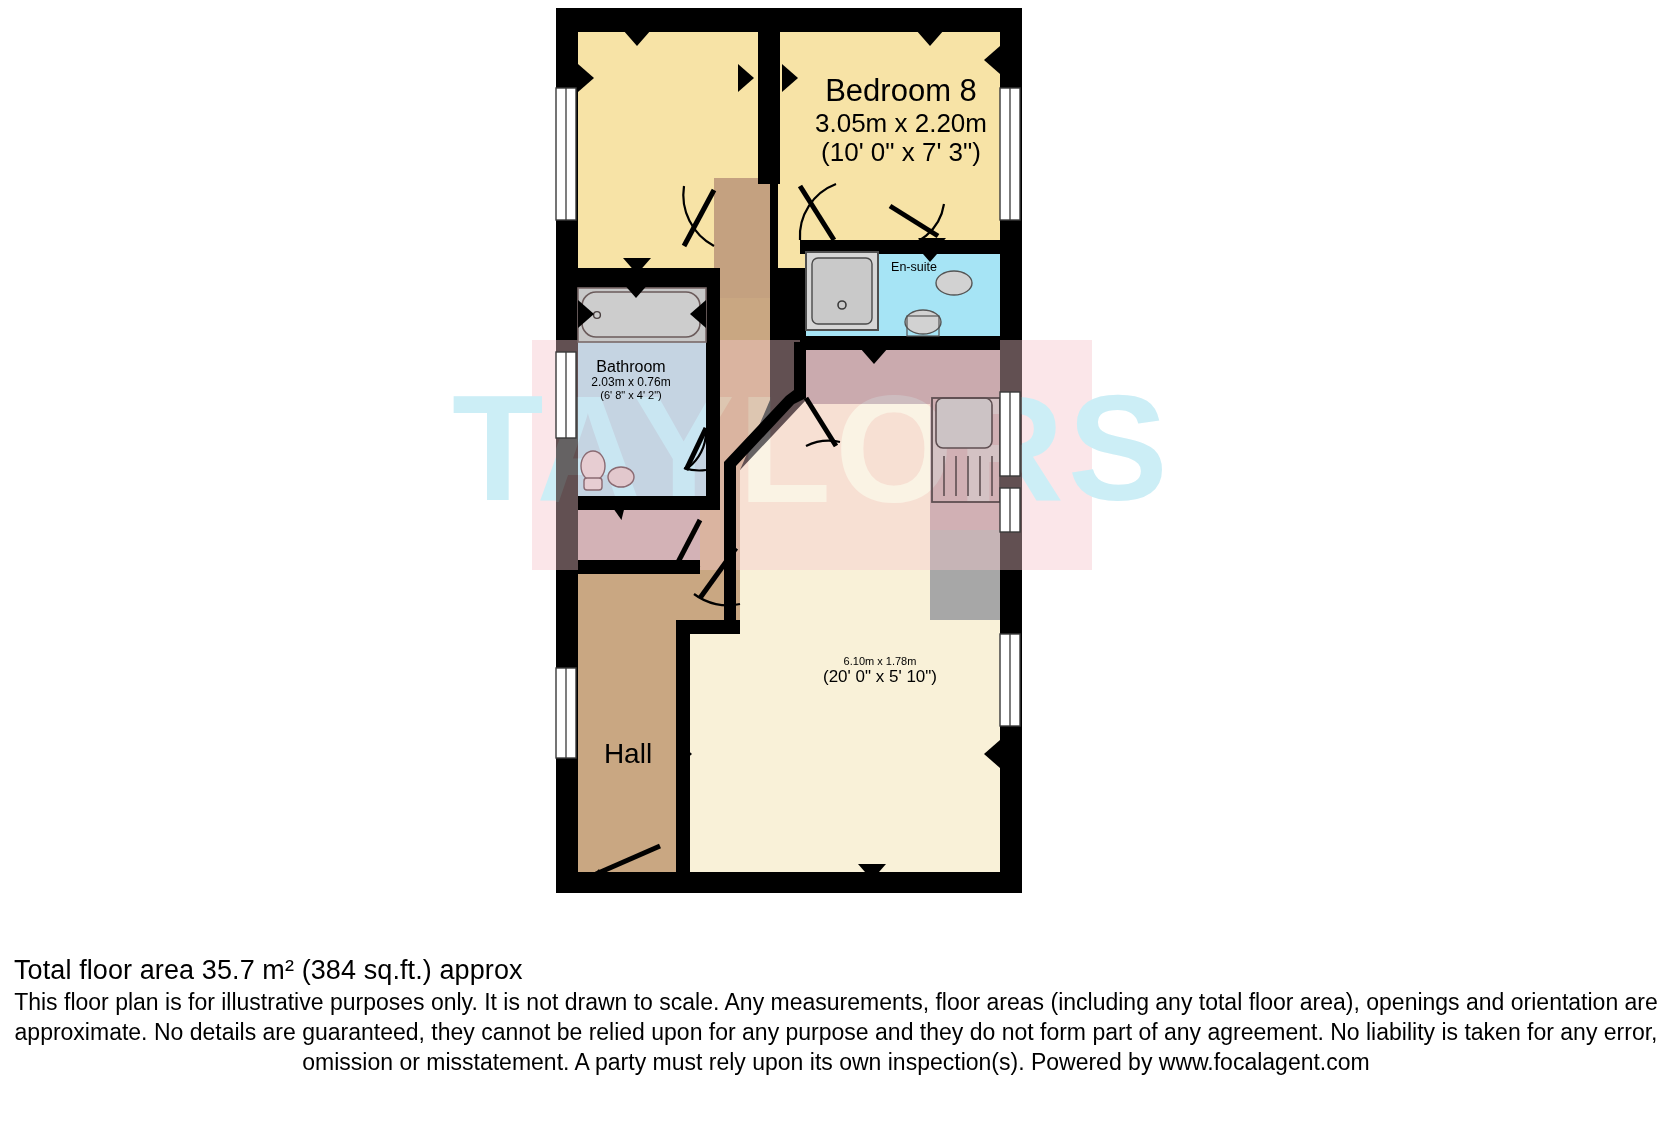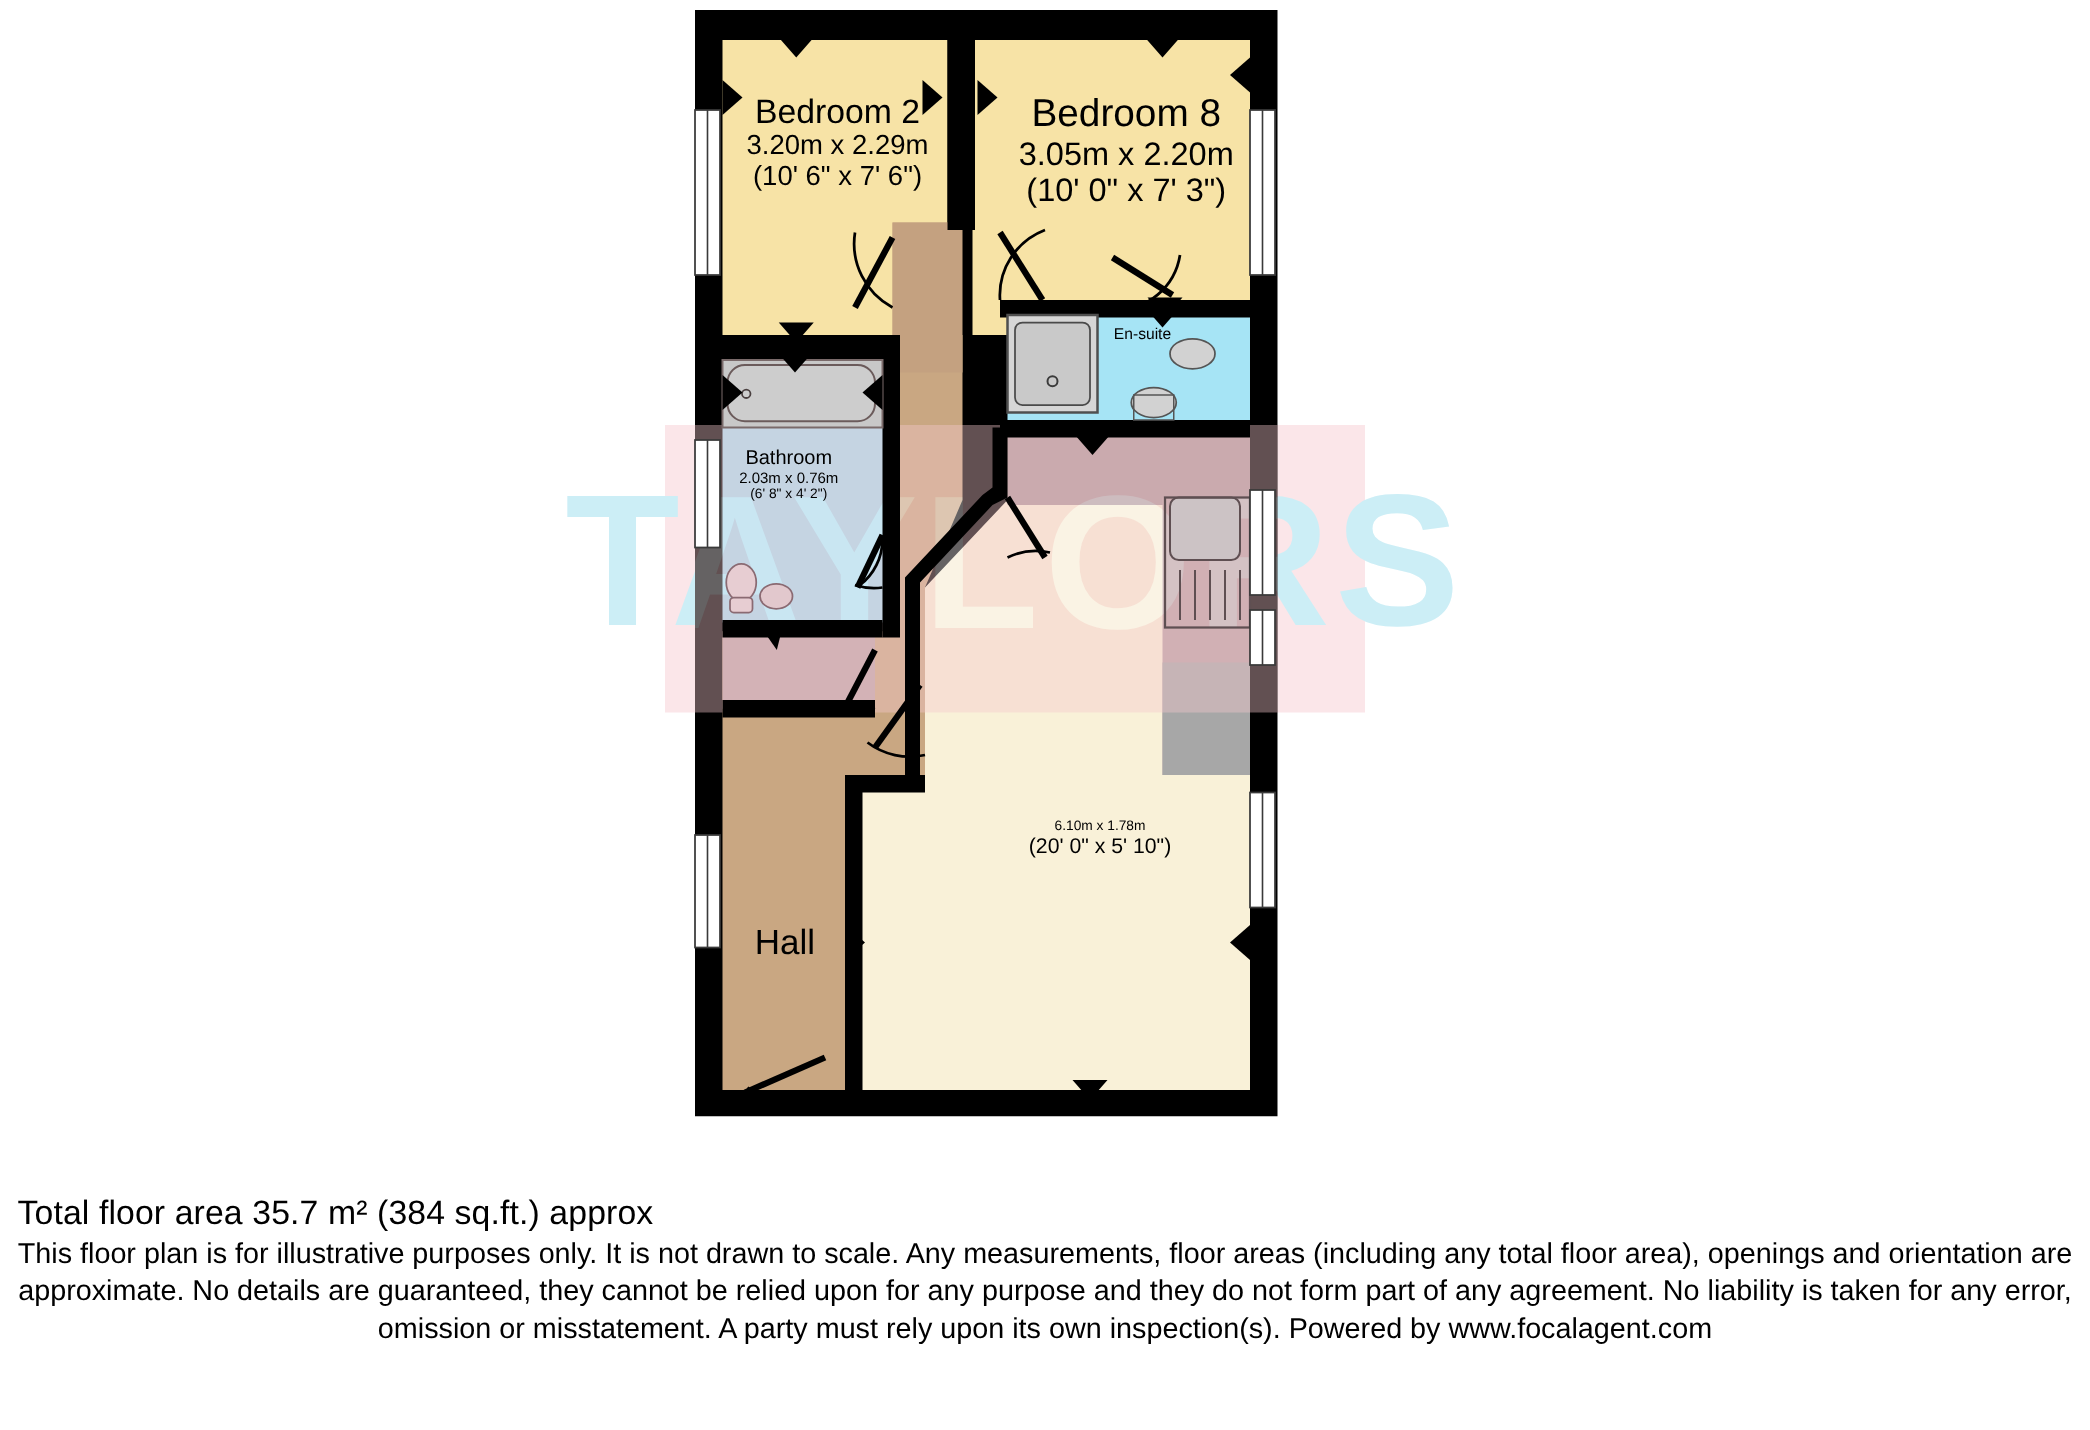--- a/index.html
+++ b/index.html
@@ -299,25 +299,20 @@
       <polygon points="860,348 888,348 874,364"></polygon>
       <polygon points="676,740 676,768 692,754"></polygon>
       <polygon points="1000,740 1000,768 984,754"></polygon>
       <polygon points="858,864 886,864 872,880"></polygon>
     </g>
 
   </svg>
 
   <div class="label-layer">
 
-    <div class="room-label" id="label-bedroom2">
-      <span class="rname">Bedroom 2</span>
-      <span class="rdim">3.20m x 2.29m</span>
-      <span class="rdimi">(10' 6" x 7' 6")</span>
-    </div>
 
     <div class="room-label" id="label-bedroom1">
       <span class="rname">Bedroom 8</span>
       <span class="rdim">3.05m x 2.20m</span>
       <span class="rdimi">(10' 0" x 7' 3")</span>
     </div>
 
     <div class="room-label" id="label-bathroom">
       <span class="rname">Bathroom</span>
       <span class="rdim">2.03m x 0.76m</span>

